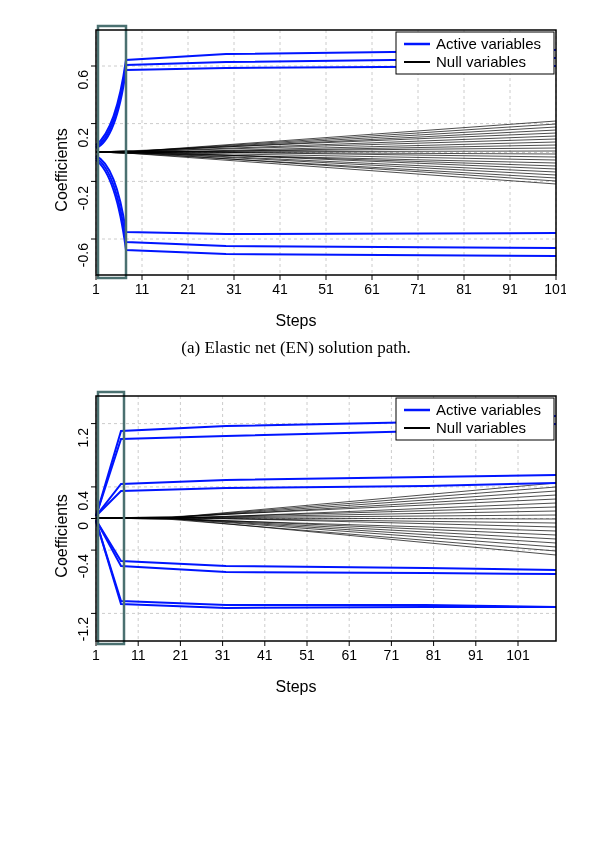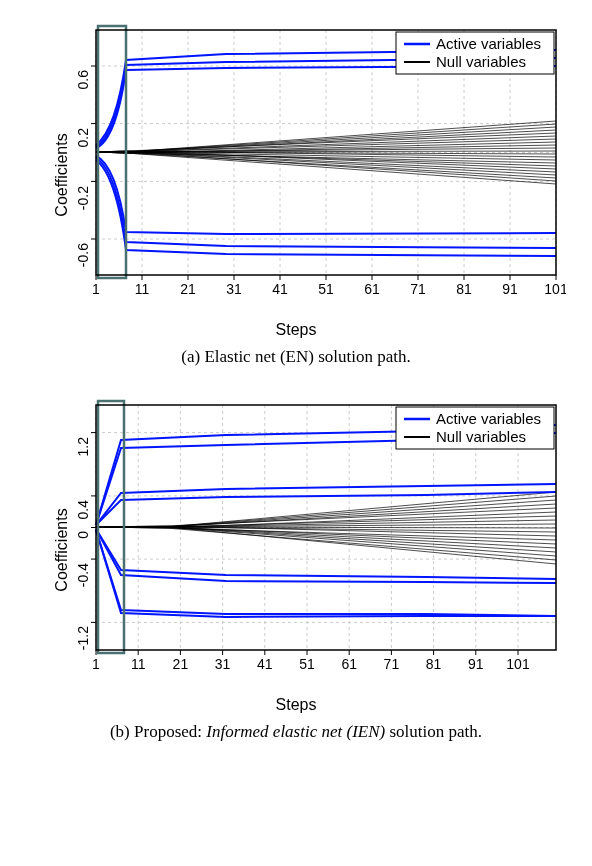--- a/index.html
+++ b/index.html
@@ -40,21 +40,21 @@
     top: 50%;
     transform: translateY(-50%) rotate(-90deg);
     transform-origin: center;
     font-family: Arial, sans-serif;
     font-size: 16px;
   }
   .xlabel {
     text-align: center;
     font-family: Arial, sans-serif;
     font-size: 16px;
-    margin-top: 11px;
+    margin-top: 2px;
   }
   .tick-text {
     font-family: Arial, sans-serif;
     font-size: 14px;
     fill: #000;
   }
   .legend-text {
     font-family: Arial, sans-serif;
     font-size: 15px;
     fill: #000;
@@ -309,17 +309,14 @@
       <g>
         <rect class="legend-box" x="370" y="22" width="158" height="42"></rect>
         <line x1="378" x2="404" y1="34" y2="34" stroke="#0015ff" stroke-width="2.5"></line>
         <text class="legend-text" x="410" y="39">Active variables</text>
         <line x1="378" x2="404" y1="52" y2="52" stroke="#000" stroke-width="2"></line>
         <text class="legend-text" x="410" y="57">Null variables</text>
       </g>
     </svg>
     <div class="xlabel">Steps</div>
   </div>
-  <div class="caption">
-    (b) Proposed: <span style="font-style:italic">Informed elastic net (IEN)</span> solution path.
-  </div>
 
 </div>
 
 </body></html>

